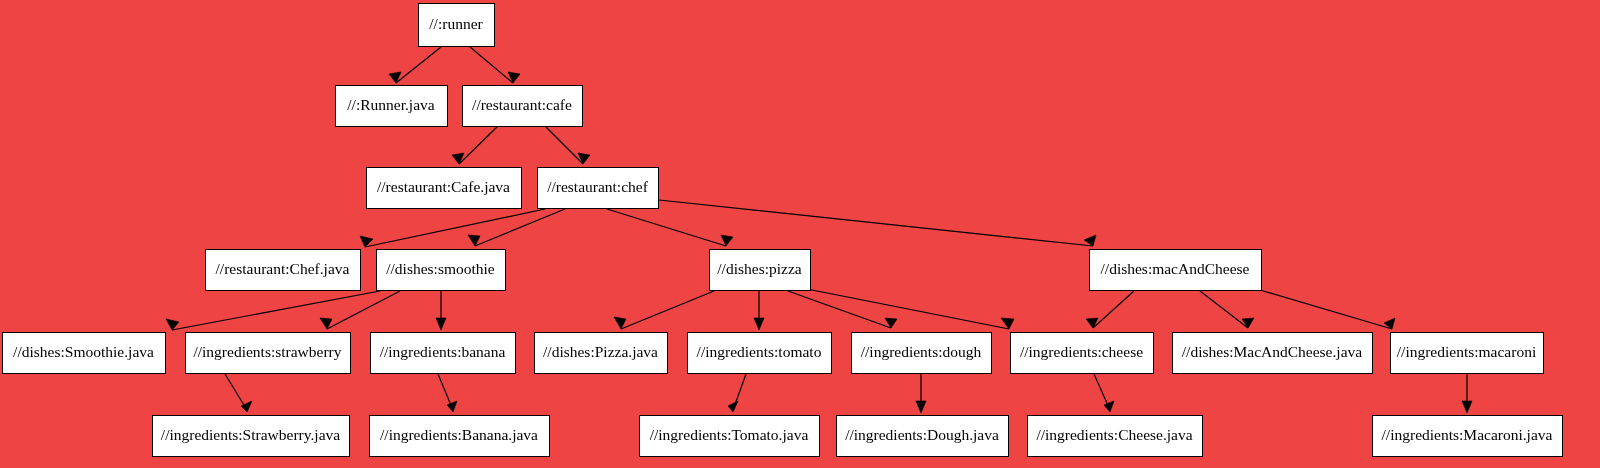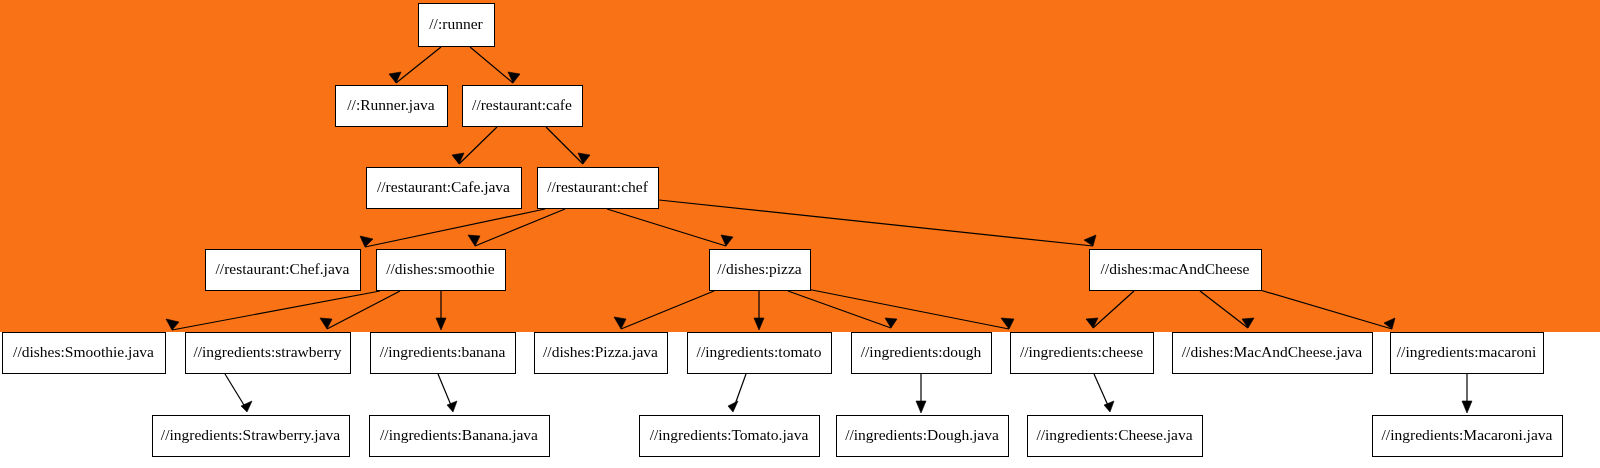--- a/index.html
+++ b/index.html
@@ -9,22 +9,22 @@
   }
   body {
     width: 1600px;
     height: 468px;
     font-family: "Liberation Serif", serif;
     overflow: hidden;
   }
   #graph-root {
     position: relative;
     width: 1600px;
-    height: 332px;
-    background: #f97316;
+    height: 468px;
+    background: #ef4444;
   }
   svg.graph-canvas {
     position: absolute;
     top: 0;
     left: 0;
     width: 1600px;
     height: 468px;
     display: block;
   }
   .node-box {

